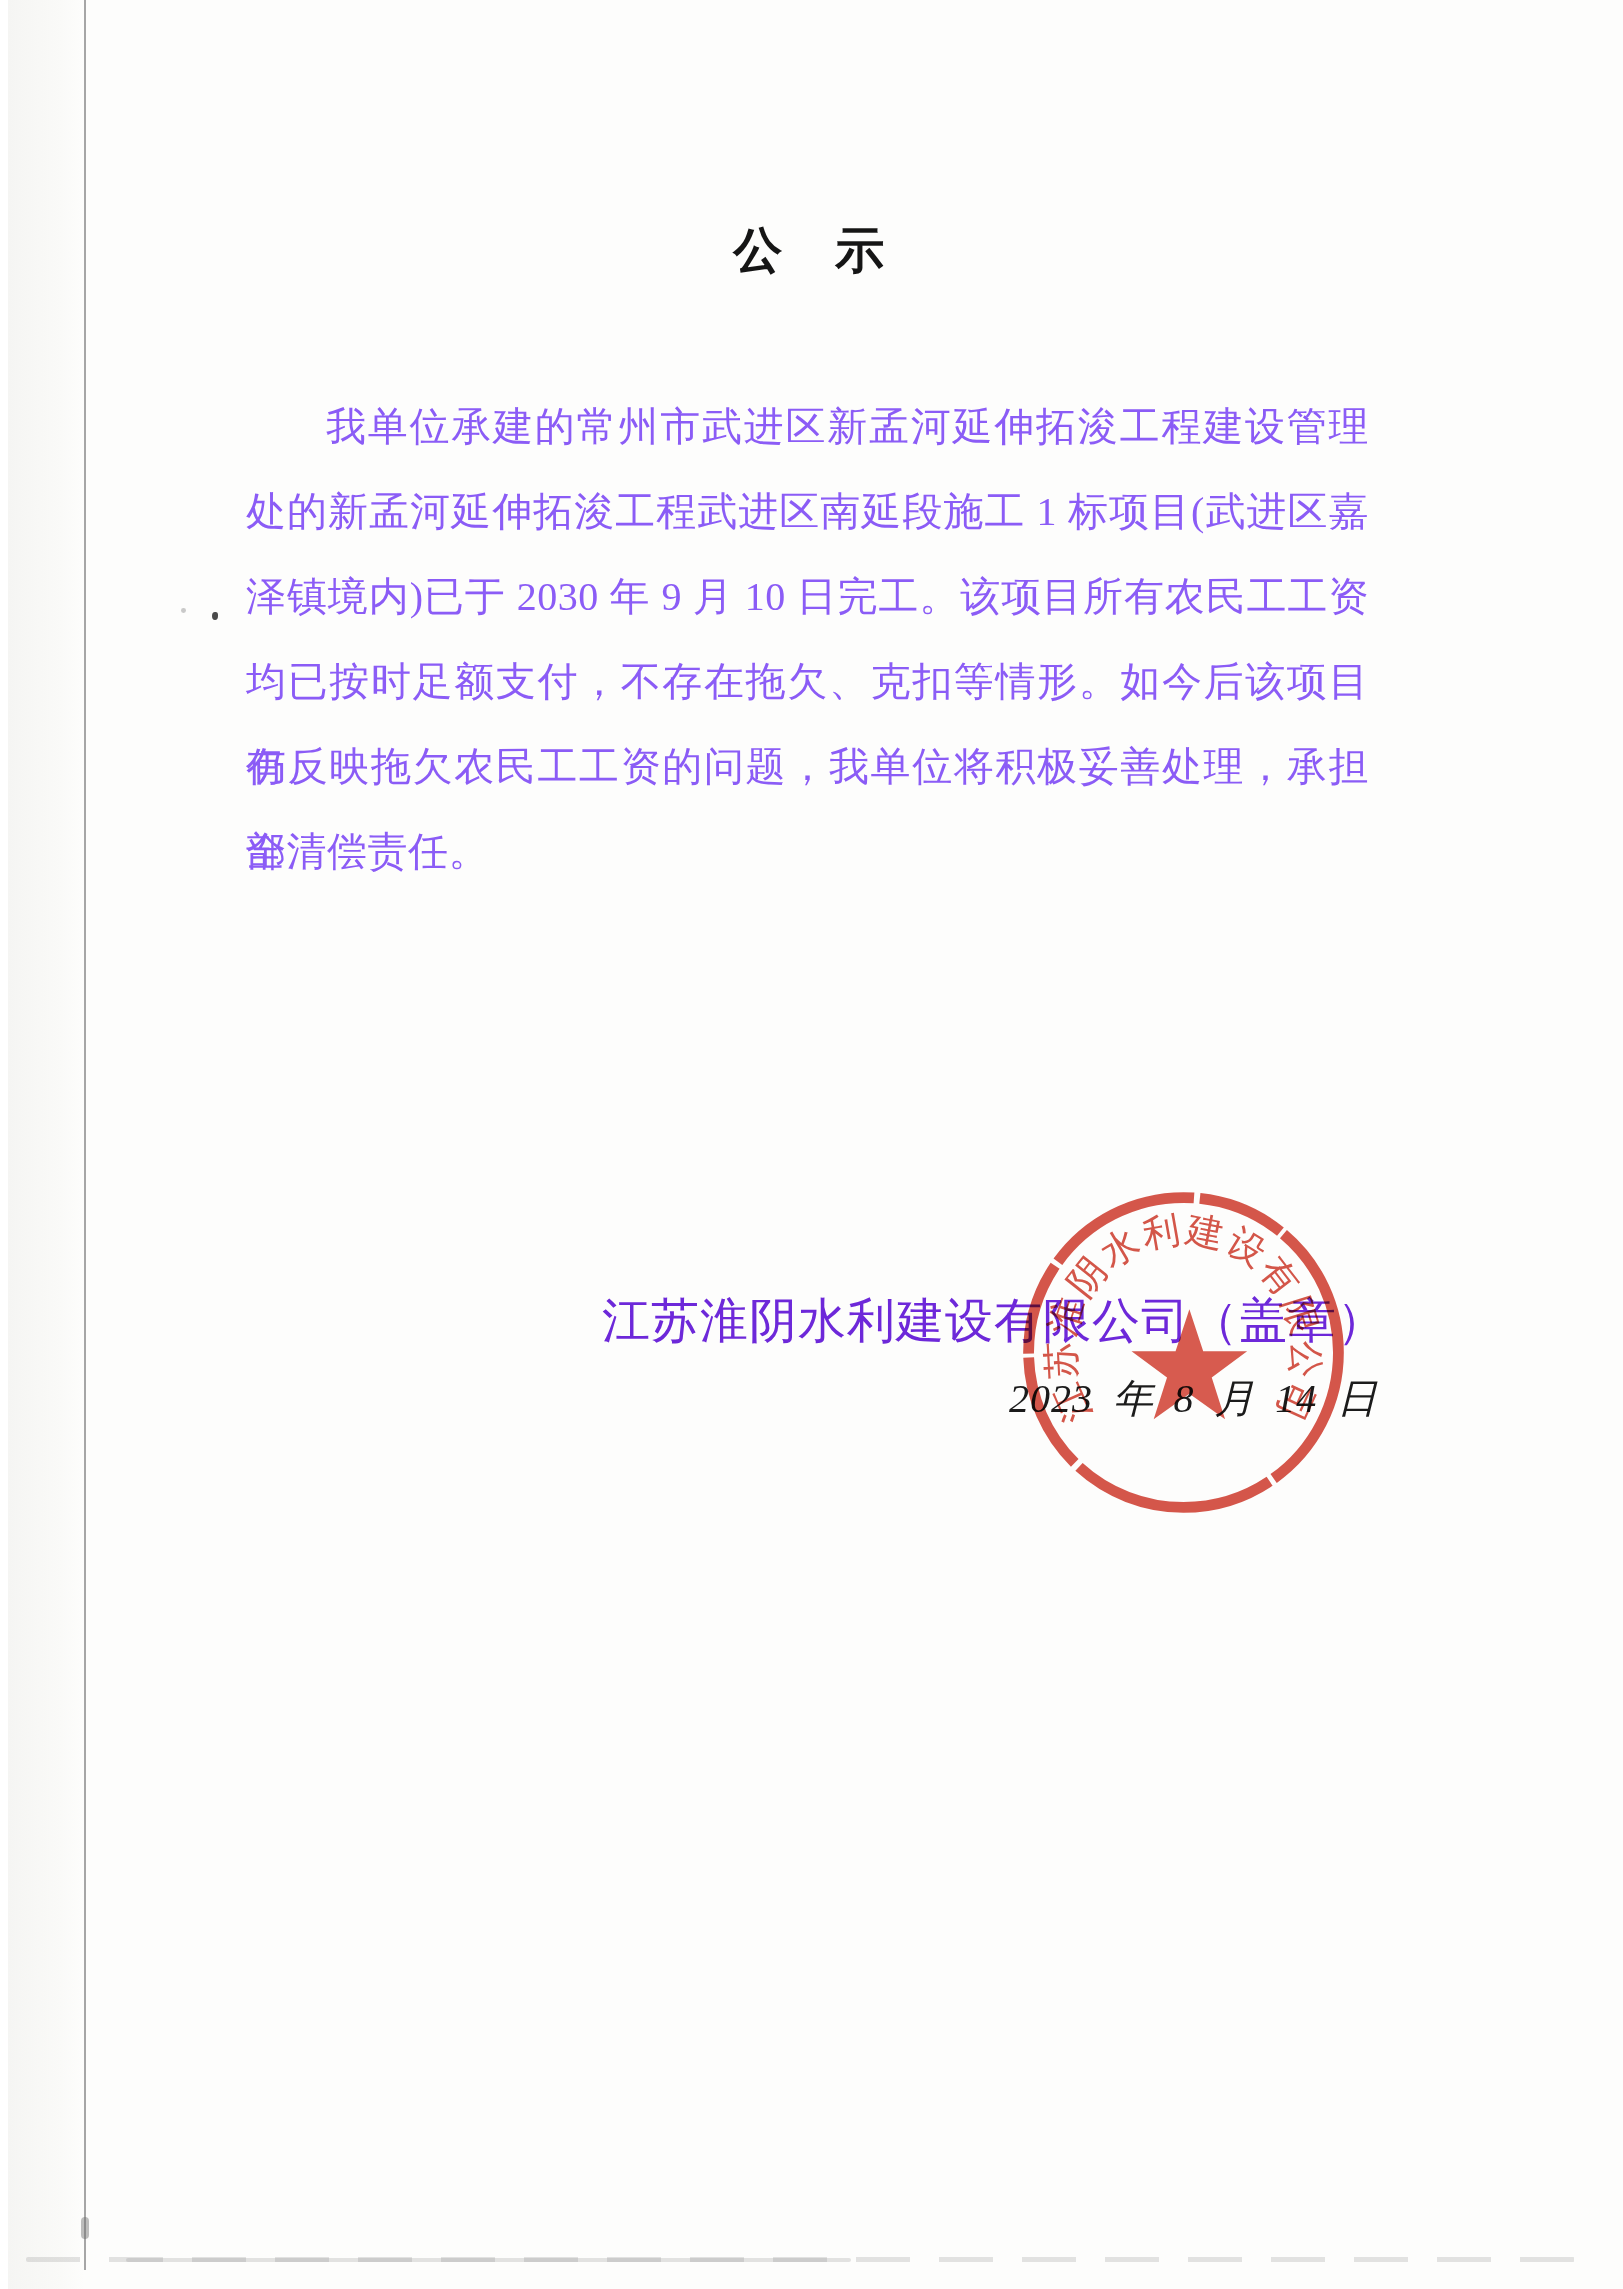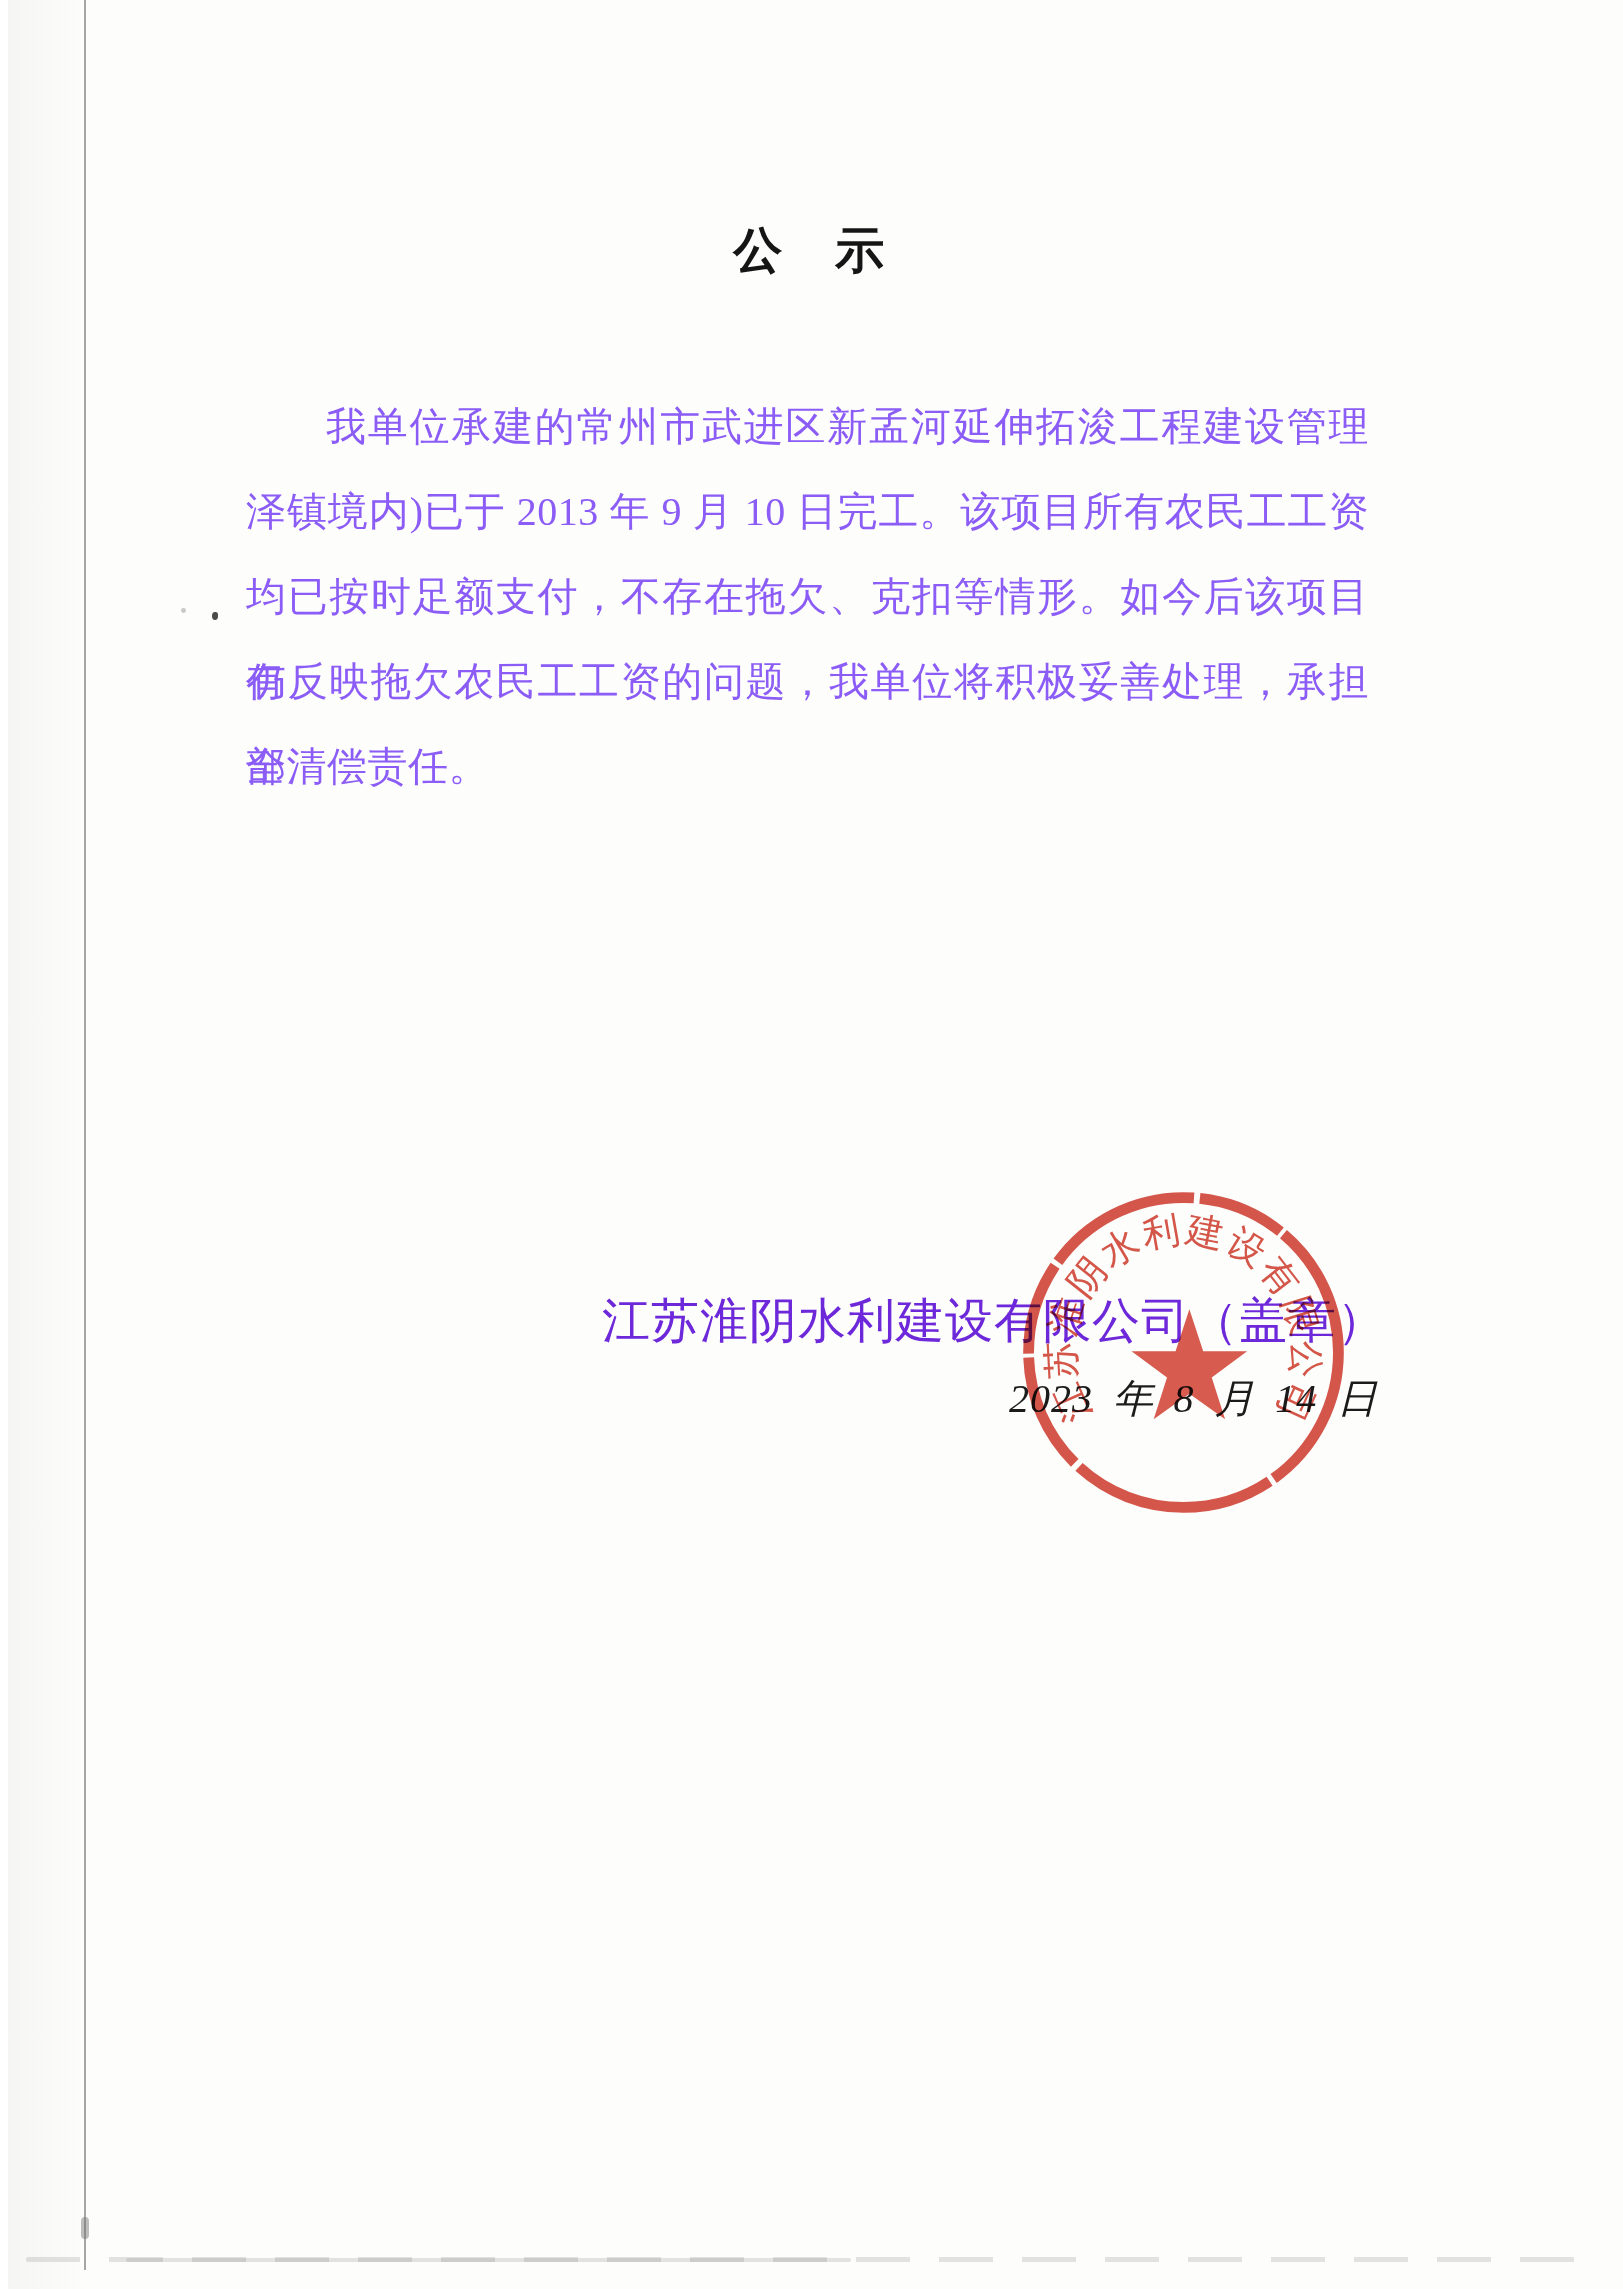--- a/index.html
+++ b/index.html
@@ -95,21 +95,22 @@
   <div class="scan-left-blob"></div>
   <div class="scan-bottom-smudge"></div>
   <div class="scan-bottom-smudge2"></div>
   <div class="speck-dark"></div>
   <div class="speck-light"></div>
 
   <div class="title">公　示</div>
 
   <div class="body-text">
     <div class="body-line first">我单位承建的常州市武进区新孟河延伸拓浚工程建设管理</div>
-    <div class="body-line">泽镇境内)已于 2013 年 9 月 10 日完工。该项目所有农民工工资</div>
+    <div class="body-line">处的新孟河延伸拓浚工程武进区南延段施工 1 标项目(武进区嘉</div>
+    <div class="body-line">泽镇境内)已于 2030 年 9 月 10 日完工。该项目所有农民工工资</div>
     <div class="body-line">均已按时足额支付，不存在拖欠、克扣等情形。如今后该项目仍</div>
     <div class="body-line">有反映拖欠农民工工资的问题，我单位将积极妥善处理，承担全</div>
     <div class="body-line last">部清偿责任。</div>
   </div>
 
   <div class="signature">江苏淮阴水利建设有限公司（盖章）</div>
   <div class="date">2023 年 8 月 14 日</div>
 
   <div class="stamp">
     <svg width="353" height="353" viewBox="0 0 360 360">

